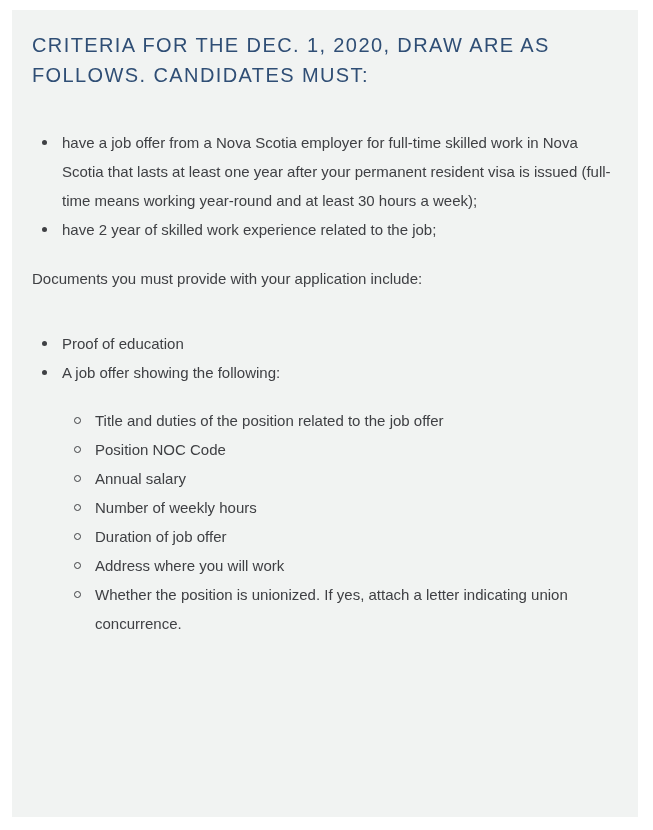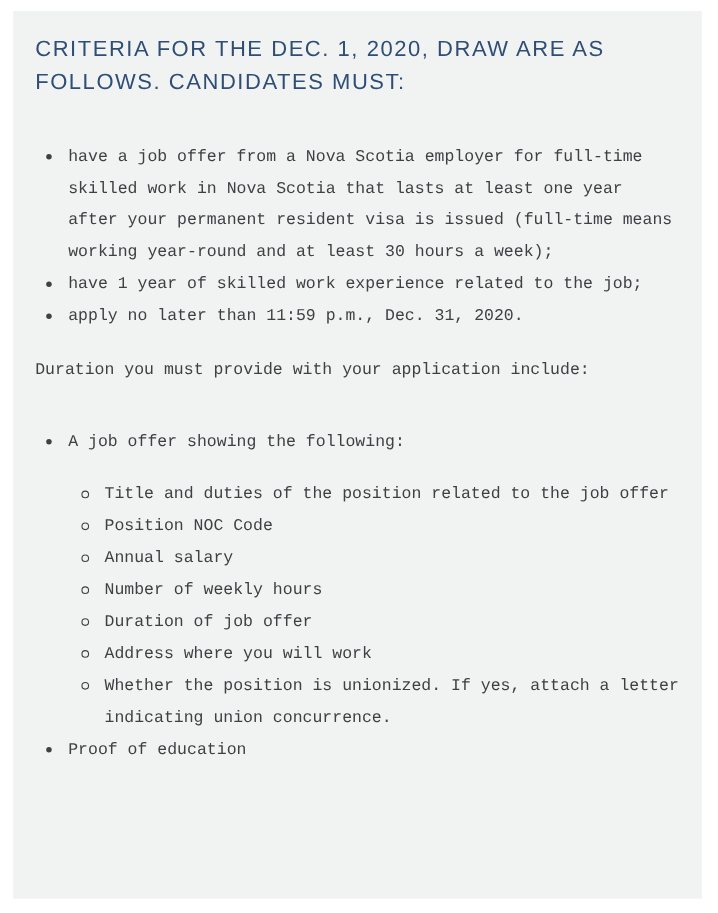--- a/index.html
+++ b/index.html
@@ -30,21 +30,20 @@
     line-height: 30px;
     letter-spacing: 1.4px;
     text-transform: uppercase;
     color: #2f4e75;
   }
   .body-text {
     color: #3f4044;
     font-size: 15px;
     line-height: 29px;
     font-weight: 400;
-    font-family: Liberation Mono, monospace;
   }
   ul.list {
     list-style: none;
     margin: 0;
     padding: 0;
   }
   ul.l1 > li {
     position: relative;
     padding-left: 30px;
   }
@@ -86,36 +85,35 @@
 </head>
 <body>
 
 <div class="page">
   <section class="panel">
 
     <h2 class="section-heading">CRITERIA FOR THE DEC. 1, 2020, DRAW ARE AS FOLLOWS. CANDIDATES MUST:</h2>
 
     <ul class="list l1 criteria body-text">
       <li>have a job offer from a Nova Scotia employer for full-time skilled work in Nova Scotia that lasts at least one year after your permanent resident visa is issued (full-time means working year-round and at least 30 hours a week);</li>
-      <li>have 1 year of skilled work experience related to the job;</li>
-      <li>apply no later than 11:59 p.m., Dec. 31, 2020.</li>
+      <li>have 2 year of skilled work experience related to the job;</li>
     </ul>
 
-    <p class="docs-intro body-text">Duration you must provide with your application include:</p>
+    <p class="docs-intro body-text">Documents you must provide with your application include:</p>
 
     <ul class="list l1 docs body-text">
+      <li>Proof of education</li>
       <li>
         <span>A job offer showing the following:</span>
         <ul class="list l2 body-text">
           <li>Title and duties of the position related to the job offer</li>
           <li>Position NOC Code</li>
           <li>Annual salary</li>
           <li>Number of weekly hours</li>
           <li>Duration of job offer</li>
           <li>Address where you will work</li>
           <li>Whether the position is unionized. If yes, attach a letter indicating union concurrence.</li>
         </ul>
       </li>
-      <li>Proof of education</li>
     </ul>
 
   </section>
 </div>
 
 </body></html>

